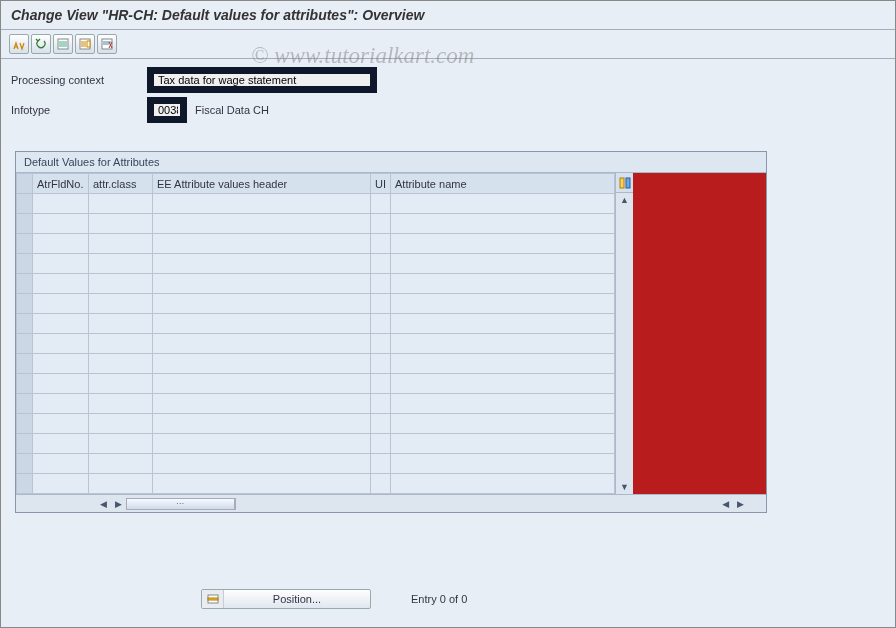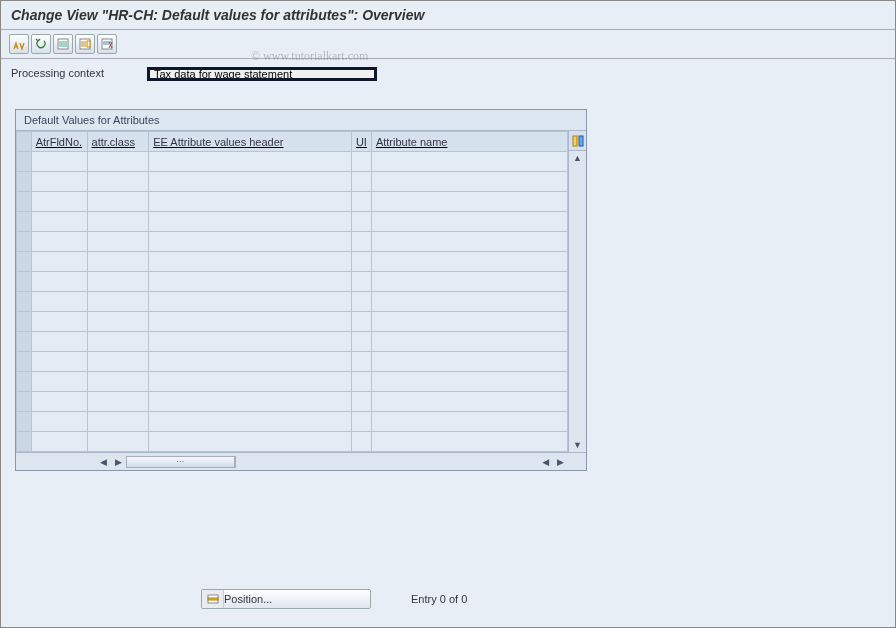--- a/index.html
+++ b/index.html
@@ -36,70 +36,71 @@
       border-radius: 2px;
       display: flex;
       align-items: center;
       justify-content: center;
       cursor: pointer;
       font-size: 11px;
     }
     .watermark {
       position: absolute;
       left: 250px;
-      top: 48px;
-      font-size: 12px;
+      top: 42px;
+      font-size: 23px;
       color: rgba(120,120,120,0.45);
       font-family: Georgia, serif;
       pointer-events: none;
       z-index: 100;
+      font-style: italic;
     }
     .form-area {
       padding: 8px 10px;
     }
     .form-row {
       display: flex;
+      align-items: center;
       margin-bottom: 4px;
       gap: 6px;
     }
     .form-label {
       width: 130px;
       color: #334;
     }
     .form-input {
-      border: 3px solid #0f172a;
+      border: 7px solid #0f172a;
       background: #f0f0f0;
       padding: 2px 4px;
-      height: 14px;
+      height: 26px;
       font-size: 11px;
     }
     .form-input.ctx { width: 230px; }
     .form-input.code { width: 40px; text-align: right; padding-right: 2px;}
     .form-input.subtyp { width: 18px; text-align: center;}
     .form-static { color: #334; padding-left: 2px;}
     
     .table-container {
       margin: 16px 14px 0 14px;
       border: 1px solid #8a96aa;
-      background: #86efac;
-      width: 572px;
+      background: #b91c1c;
+      width: 752px;
     }
     .table-title {
       padding: 4px 8px;
       color: #3a455b;
       border-bottom: 1px solid #aab8c9;
       background: #dce7f1;
     }
     .grid-wrap {
       display: flex;
     }
     .grid {
       border-collapse: collapse;
       table-layout: fixed;
-      text-decoration: underline;
     }
     .grid th, .grid td {
       border: 1px solid #b8c4d3;
       background: #e3ecf4;
       height: 20px;
       font-weight: normal;
       text-align: left;
       padding: 2px 4px;
       color: #334;
       font-size: 11px;
@@ -201,21 +202,21 @@
       height: 100%;
       border-right: 1px solid #c5ccd6;
       background: #e9edf2;
       display: flex;
       align-items: center;
       justify-content: center;
       font-size: 10px;
     }
     .position-btn .label {
       flex: 1;
-      text-align: left;
+      text-align: center;
       color: #334;
     }
     .entry-text {
       color: #334;
       text-align: right;
     }
   </style>
 </head>
 <body>
 
@@ -261,20 +262,25 @@
       </svg>
   </div>
 </div>
 
 <div class="watermark">© www.tutorialkart.com</div>
 
 <div class="form-area">
   <div class="form-row">
     <span class="form-label">Processing context</span>
     <input class="form-input ctx" readonly="" value="Tax data for wage statement" style="">
+  </div>
+  <div class="form-row">
+    <span class="form-label">Infotype</span>
+    <input class="form-input code" readonly="" value="0038" style="">
+    <span class="form-static">Fiscal Data  CH</span>
   </div>
 </div>
 
 <div class="table-container">
   <div class="table-title">Default Values for Attributes</div>
   <div class="grid-wrap">
     <table class="grid">
       <tbody>
           <tr>
         <th class="rowsel"></th>

